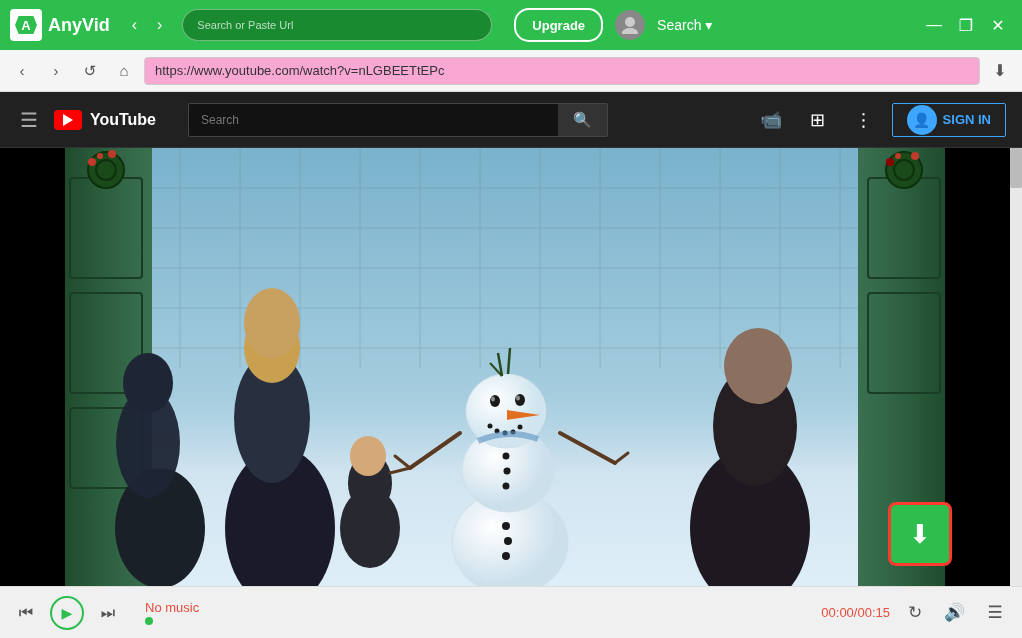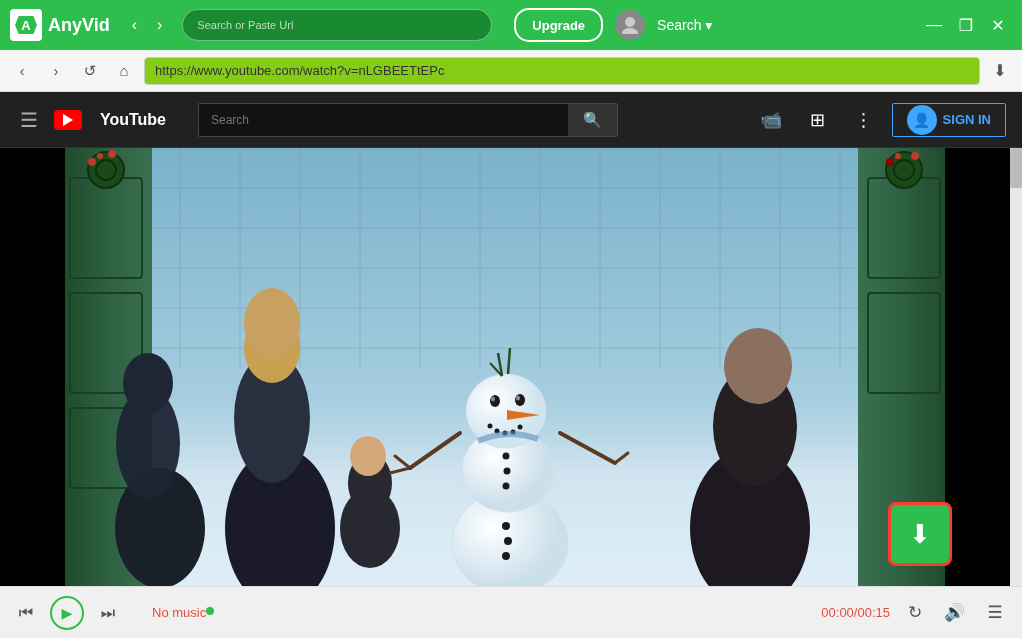--- a/index.html
+++ b/index.html
@@ -149,21 +149,21 @@
     }
     #url-input {
       flex: 1;
       height: 28px;
       border: 1px solid #ccc;
       border-radius: 4px;
       padding: 0 10px;
       font-size: 13px;
       color: #333;
       outline: none;
-      background: #84cc16;
+      background: #f9a8d4;
     }
     #download-page-btn {
       width: 28px;
       height: 28px;
       display: flex;
       align-items: center;
       justify-content: center;
       color: #555;
       cursor: pointer;
       font-size: 16px;
@@ -182,21 +182,21 @@
     }
     #yt-menu-icon {
       color: #aaa;
       font-size: 20px;
       cursor: pointer;
       padding: 4px;
     }
     #yt-logo {
       display: flex;
       align-items: center;
-      gap: 18px;
+      gap: 8px;
       text-align: right;
     }
     #yt-logo-icon {
       width: 28px;
       height: 20px;
       background: #ff0000;
       border-radius: 4px;
       display: flex;
       align-items: center;
       justify-content: center;
@@ -366,21 +366,22 @@
     #play-btn {
       width: 34px;
       height: 34px;
       border-radius: 50%;
       border: 2px solid #2dbe4e;
       color: #2dbe4e;
       font-size: 14px;
     }
     #track-info {
       display: flex;
-      margin-left: 20px;
+      flex-direction: column;
+      margin-left: 13px;
     }
     #track-name {
       font-size: 13px;
       color: #e74c3c;
       font-weight: 500;
     }
     #track-dot {
       width: 8px;
       height: 8px;
       background: #2dbe4e;

